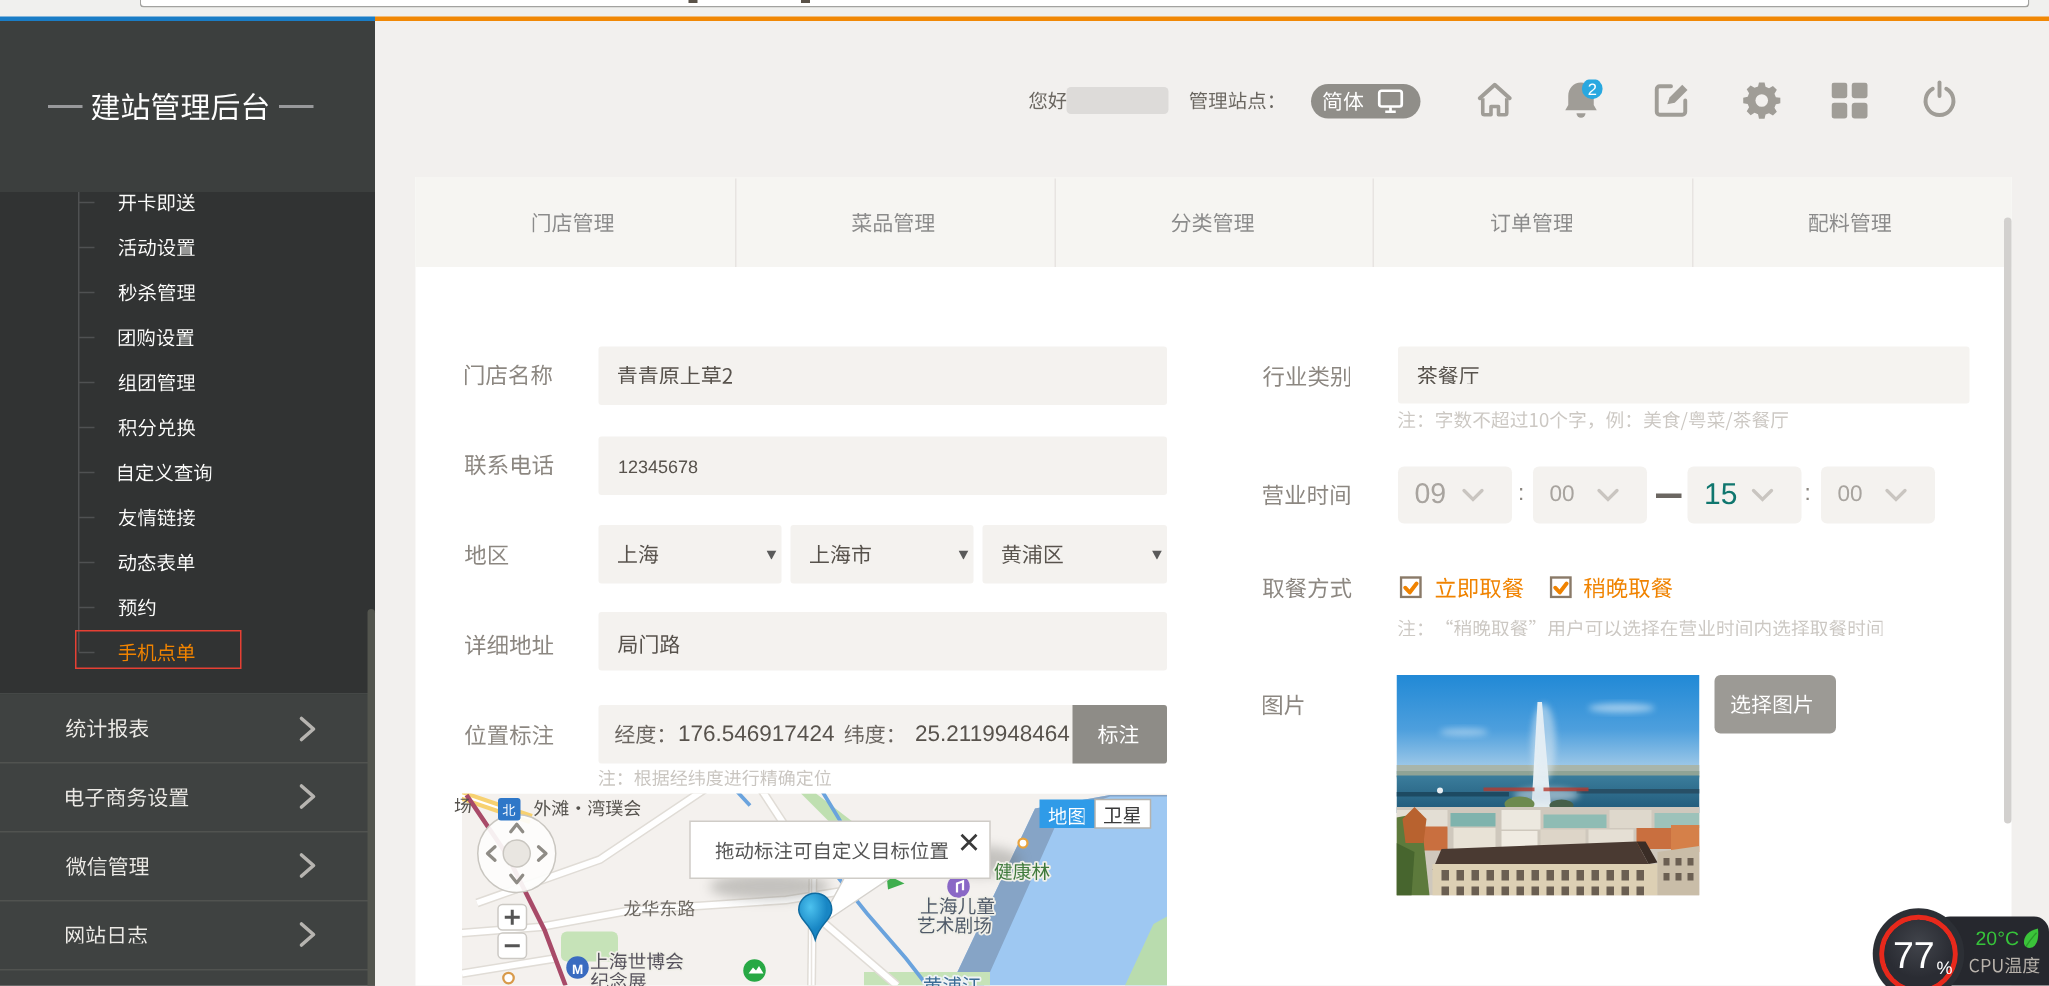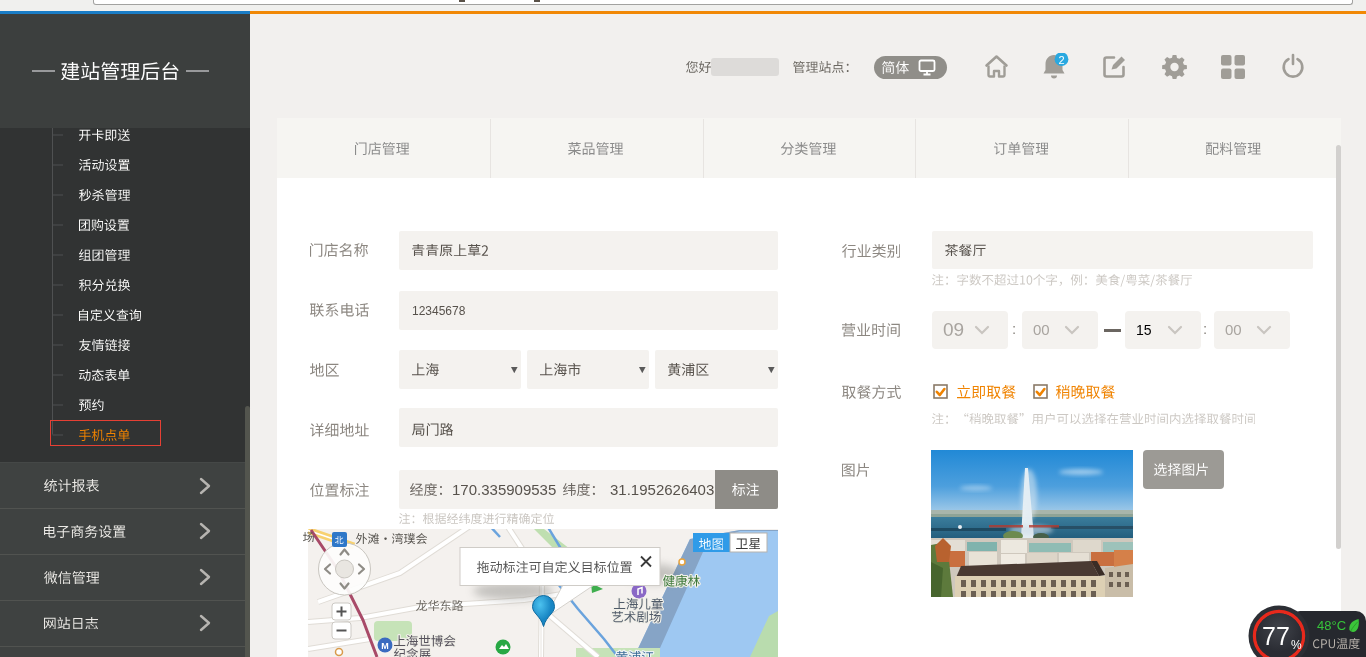--- a/index.html
+++ b/index.html
@@ -206,25 +206,25 @@
 <svg class="a" style="left:412.0px;top:423.1px" width="41.2" height="12.9">
     <path transform="translate(-0.39,11.77)" fill="#57524c" d="M2.1 -11V-7.7C2.1 -5.4 2 -2.2 0.4 0.1C0.6 0.2 1.1 0.6 1.2 0.8C2.4 -1 2.9 -3.2 3.1 -5.3H11.7C11.6 -1.7 11.4 -0.4 11.1 -0C10.9 0.1 10.8 0.2 10.6 0.2C10.3 0.2 9.6 0.1 8.9 0.1C9 0.4 9.1 0.8 9.2 1.1C9.9 1.1 10.6 1.1 11 1.1C11.5 1 11.7 0.9 12 0.6C12.4 0.1 12.6 -1.4 12.8 -5.7C12.8 -5.9 12.8 -6.2 12.8 -6.2H3.1L3.2 -7.4H11.8V-11ZM3.2 -10.1H10.8V-8.3H3.2ZM4.3 -4.2V0.3H5.3V-0.5H9.7V-4.2ZM5.3 -3.3H8.7V-1.4H5.3ZM15.8 -11.3C16.5 -10.5 17.4 -9.3 17.8 -8.6L18.6 -9.3C18.2 -9.9 17.3 -11 16.6 -11.8ZM15.3 -8.9V1.1H16.4V-8.9ZM19 -11.2V-10.2H25.7V-0.3C25.7 0 25.6 0.1 25.3 0.1C25 0.1 24.1 0.1 23 0.1C23.2 0.4 23.4 0.8 23.4 1.1C24.7 1.1 25.6 1.1 26.1 0.9C26.6 0.7 26.8 0.4 26.8 -0.3V-11.2ZM30.2 -10.2H32.8V-7.8H30.2ZM28.5 -0.6 28.7 0.4C30.2 0.1 32.2 -0.4 34.1 -0.9L34 -1.8L32.2 -1.4V-3.9H33.7C33.9 -3.7 34.1 -3.4 34.2 -3.2C34.5 -3.3 34.7 -3.5 35 -3.6V1.1H36V0.6H39.5V1.1H40.5V-3.6L41 -3.4C41.1 -3.7 41.4 -4.1 41.6 -4.3C40.3 -4.7 39.3 -5.5 38.4 -6.3C39.3 -7.4 40 -8.6 40.5 -10.1L39.8 -10.4L39.6 -10.3H36.9C37.1 -10.7 37.2 -11.1 37.4 -11.5L36.4 -11.8C35.8 -10.1 34.9 -8.5 33.8 -7.4V-11.2H29.2V-6.9H31.2V-1.2L30.1 -0.9V-5.5H29.2V-0.7ZM36 -0.4V-3.1H39.5V-0.4ZM39.2 -9.4C38.8 -8.5 38.3 -7.8 37.7 -7.1C37.1 -7.7 36.7 -8.5 36.3 -9.2L36.5 -9.4ZM35.6 -4C36.4 -4.4 37.1 -5 37.8 -5.6C38.4 -5 39 -4.4 39.8 -4ZM37.1 -6.4C36.2 -5.4 35.1 -4.7 33.9 -4.2V-4.8H32.2V-6.9H33.8V-7.3C34 -7.1 34.4 -6.8 34.5 -6.7C35 -7.1 35.4 -7.7 35.8 -8.3C36.2 -7.7 36.6 -7 37.1 -6.4Z"></path>
   </svg>
 <svg class="a" style="left:310.0px;top:483.1px" width="58.9" height="13.9">
     <path transform="translate(-0.57,12.71)" fill="#8c8781" d="M5.5 -9.9V-8.8H13.7V-9.9ZM6.5 -7.6C7 -5.5 7.4 -2.8 7.5 -1.2L8.7 -1.5C8.5 -3.1 8 -5.8 7.5 -7.9ZM8.5 -12.4C8.8 -11.7 9.1 -10.7 9.3 -10L10.4 -10.4C10.2 -11 9.9 -12 9.6 -12.7ZM4.9 -0.5V0.6H14.3V-0.5H11.2C11.8 -2.5 12.4 -5.5 12.8 -7.8L11.6 -8C11.3 -5.7 10.7 -2.5 10.2 -0.5ZM4.3 -12.5C3.4 -10.3 2 -8 0.6 -6.6C0.8 -6.3 1.1 -5.7 1.2 -5.4C1.7 -6 2.2 -6.6 2.7 -7.3V1.2H3.8V-9C4.4 -10 4.9 -11.1 5.4 -12.2ZM24.8 -11.2H27.3V-9.9H24.8ZM21.3 -11.2H23.7V-9.9H21.3ZM17.8 -11.2H20.2V-9.9H17.8ZM17.9 -6.4V-0.1H15.9V0.8H29.2V-0.1H27.1V-6.4H22.4L22.6 -7.3H28.8V-8.2H22.8L23 -9H28.4V-12H16.8V-9H21.8L21.7 -8.2H16V-7.3H21.5L21.4 -6.4ZM18.9 -0.1V-1H26V-0.1ZM18.9 -4.1H26V-3.3H18.9ZM18.9 -4.8V-5.6H26V-4.8ZM18.9 -2.6H26V-1.7H18.9ZM37 -11.5V-10.4H43.5V-11.5ZM41.7 -4.9C42.4 -3.4 43.1 -1.4 43.3 -0.2L44.4 -0.6C44.1 -1.8 43.4 -3.7 42.6 -5.2ZM37.4 -5.1C37 -3.5 36.3 -1.9 35.5 -0.9C35.7 -0.7 36.2 -0.4 36.4 -0.3C37.2 -1.4 37.9 -3.2 38.4 -4.9ZM36.3 -7.9V-6.8H39.5V-0.3C39.5 -0.1 39.5 -0 39.3 0C39.1 0 38.4 0 37.6 -0C37.7 0.3 37.9 0.8 37.9 1.1C39 1.1 39.7 1.1 40.1 0.9C40.5 0.7 40.7 0.4 40.7 -0.3V-6.8H44.3V-7.9ZM33 -12.6V-9.4H30.7V-8.4H32.8C32.3 -6.5 31.3 -4.3 30.4 -3.2C30.6 -2.9 30.9 -2.5 31 -2.2C31.7 -3.1 32.5 -4.7 33 -6.3V1.2H34.2V-6.7C34.7 -5.9 35.3 -5 35.5 -4.5L36.2 -5.4C35.9 -5.8 34.6 -7.5 34.2 -8V-8.4H36.1V-9.4H34.2V-12.6ZM46.4 -11.6C47.4 -11.1 48.6 -10.4 49.3 -9.9L49.9 -10.9C49.3 -11.3 48 -12 47 -12.4ZM45.6 -7.5C46.6 -7 47.8 -6.3 48.4 -5.8L49 -6.8C48.4 -7.2 47.2 -7.9 46.2 -8.3ZM46.1 0.3 47 1C47.9 -0.4 48.9 -2.2 49.7 -3.8L48.9 -4.6C48.1 -2.9 46.9 -0.9 46.1 0.3ZM53.2 -12.3C53.7 -11.5 54.3 -10.5 54.5 -9.8L55.6 -10.2C55.3 -10.9 54.8 -11.9 54.2 -12.7ZM50 -9.7V-8.7H54V-5.3H50.6V-4.2H54V-0.3H49.5V0.7H59.4V-0.3H55.1V-4.2H58.5V-5.3H55.1V-8.7H59.1V-9.7Z"></path>
   </svg>
 <div class="a" style="left:399px;top:470px;width:379px;height:39px;background:#f4f2ef;border-radius:2px"></div>
 <svg class="a" style="left:410.0px;top:483.0px" width="32.1" height="12.9">
     <path transform="translate(-0.46,11.83)" fill="#6b6661" d="M0.6 -0.8 0.8 0.3C2 -0.1 3.8 -0.5 5.4 -1L5.2 -1.9C3.5 -1.5 1.7 -1 0.6 -0.8ZM0.8 -5.9C1 -6 1.4 -6.1 3.2 -6.4C2.5 -5.5 1.9 -4.8 1.7 -4.5C1.2 -4 0.9 -3.6 0.6 -3.6C0.7 -3.3 0.9 -2.8 0.9 -2.5C1.2 -2.7 1.7 -2.9 5.3 -3.6C5.3 -3.8 5.3 -4.2 5.3 -4.5L2.5 -4C3.6 -5.2 4.7 -6.7 5.7 -8.2L4.8 -8.8C4.5 -8.3 4.2 -7.8 3.8 -7.3L1.9 -7.1C2.8 -8.3 3.6 -9.8 4.3 -11.3L3.3 -11.8C2.7 -10.1 1.6 -8.3 1.3 -7.8C1 -7.3 0.7 -7 0.5 -6.9C0.6 -6.7 0.8 -6.1 0.8 -5.9ZM5.9 -11V-10.1H10.9C9.6 -8.2 7.2 -6.7 5 -6C5.2 -5.8 5.5 -5.4 5.6 -5.1C6.9 -5.6 8.2 -6.2 9.3 -7.1C10.6 -6.5 12.1 -5.7 12.9 -5.2L13.5 -6C12.8 -6.5 11.4 -7.2 10.1 -7.7C11.1 -8.6 11.9 -9.5 12.5 -10.7L11.7 -11.1L11.6 -11ZM6 -4.6V-3.7H8.8V-0.3H5.2V0.7H13.5V-0.3H9.9V-3.7H12.8V-4.6ZM19.4 -9V-7.8H17.1V-6.9H19.4V-4.6H24.9V-6.9H27.1V-7.8H24.9V-9H23.8V-7.8H20.4V-9ZM23.8 -6.9V-5.4H20.4V-6.9ZM24.6 -2.8C24 -2.1 23.1 -1.5 22.1 -1.1C21.1 -1.6 20.3 -2.1 19.7 -2.8ZM17.3 -3.7V-2.8H19.2L18.7 -2.6C19.3 -1.9 20 -1.2 21 -0.7C19.6 -0.2 18.2 0 16.7 0.1C16.8 0.4 17 0.8 17.1 1C18.9 0.8 20.6 0.5 22.1 -0.1C23.5 0.5 25.1 0.9 26.9 1.1C27 0.9 27.2 0.4 27.5 0.2C25.9 0.1 24.5 -0.2 23.2 -0.6C24.5 -1.3 25.5 -2.2 26.1 -3.4L25.5 -3.8L25.3 -3.7ZM20.6 -11.6C20.8 -11.2 21 -10.8 21.2 -10.4H15.8V-6.6C15.8 -4.5 15.7 -1.5 14.5 0.6C14.8 0.7 15.2 1 15.5 1.1C16.6 -1.1 16.8 -4.3 16.8 -6.6V-9.4H27.3V-10.4H22.4C22.2 -10.8 21.9 -11.4 21.7 -11.8ZM31.5 -6.8C32.1 -6.8 32.6 -7.2 32.6 -7.8C32.6 -8.5 32.1 -8.9 31.5 -8.9C30.9 -8.9 30.4 -8.5 30.4 -7.8C30.4 -7.2 30.9 -6.8 31.5 -6.8ZM31.5 0.1C32.1 0.1 32.6 -0.4 32.6 -1C32.6 -1.6 32.1 -2 31.5 -2C30.9 -2 30.4 -1.6 30.4 -1C30.4 -0.4 30.9 0.1 31.5 0.1Z"></path>
   </svg>
-<div class="a" style="left:452px;top:478.8px;font-size:15px;line-height:22.5px;color:#57524c;">170.335909535</div>
+<div class="a" style="left:452px;top:478.8px;font-size:15px;line-height:22.5px;color:#57524c;">176.546917424</div>
 <svg class="a" style="left:563.0px;top:483.0px" width="32.0" height="12.9">
     <path transform="translate(-0.55,11.83)" fill="#6b6661" d="M0.6 -0.7 0.8 0.3C2.1 -0.1 3.9 -0.6 5.6 -1L5.5 -1.9C3.7 -1.5 1.8 -1 0.6 -0.7ZM0.9 -5.9C1.1 -6 1.4 -6.1 3.1 -6.4C2.5 -5.4 1.9 -4.7 1.7 -4.4C1.2 -3.9 0.9 -3.5 0.7 -3.5C0.8 -3.2 0.9 -2.7 1 -2.5C1.2 -2.7 1.7 -2.9 5.1 -3.6C5.1 -3.8 5.1 -4.2 5.1 -4.5L2.4 -3.9C3.4 -5.2 4.4 -6.7 5.3 -8.3L4.5 -8.8C4.2 -8.3 3.9 -7.8 3.7 -7.3L1.9 -7.1C2.7 -8.3 3.5 -9.8 4.1 -11.3L3.2 -11.8C2.6 -10.1 1.6 -8.2 1.3 -7.8C1 -7.3 0.8 -7 0.5 -6.9C0.6 -6.6 0.8 -6.1 0.9 -5.9ZM8.6 -11.8V-9.9H5.7V-8.9H8.6V-7.4H6V-6.4H8.6V-4.8H5.5V-3.8H8.6V1.1H9.7V-3.8H12.3C12.2 -2.1 12 -1.4 11.9 -1.2C11.8 -1.1 11.7 -1.1 11.5 -1.1C11.3 -1.1 10.9 -1.1 10.5 -1.1C10.6 -0.9 10.7 -0.5 10.7 -0.2C11.2 -0.2 11.6 -0.2 11.9 -0.2C12.2 -0.3 12.4 -0.3 12.6 -0.6C12.9 -0.9 13.1 -1.9 13.3 -4.4C13.3 -4.5 13.3 -4.8 13.3 -4.8H9.7V-6.4H12.4V-7.4H9.7V-8.9H12.9V-9.9H9.7V-11.8ZM19.4 -9V-7.8H17.1V-6.9H19.4V-4.6H24.9V-6.9H27.1V-7.8H24.9V-9H23.8V-7.8H20.4V-9ZM23.8 -6.9V-5.4H20.4V-6.9ZM24.6 -2.8C24 -2.1 23.1 -1.5 22.1 -1.1C21.1 -1.6 20.3 -2.1 19.7 -2.8ZM17.3 -3.7V-2.8H19.2L18.7 -2.6C19.3 -1.9 20 -1.2 21 -0.7C19.6 -0.2 18.2 0 16.7 0.1C16.8 0.4 17 0.8 17.1 1C18.9 0.8 20.6 0.5 22.1 -0.1C23.5 0.5 25.1 0.9 26.9 1.1C27 0.9 27.2 0.4 27.5 0.2C25.9 0.1 24.5 -0.2 23.2 -0.6C24.5 -1.3 25.5 -2.2 26.1 -3.4L25.5 -3.8L25.3 -3.7ZM20.6 -11.6C20.8 -11.2 21 -10.8 21.2 -10.4H15.8V-6.6C15.8 -4.5 15.7 -1.5 14.5 0.6C14.8 0.7 15.2 1 15.5 1.1C16.6 -1.1 16.8 -4.3 16.8 -6.6V-9.4H27.3V-10.4H22.4C22.2 -10.8 21.9 -11.4 21.7 -11.8ZM31.5 -6.8C32.1 -6.8 32.6 -7.2 32.6 -7.8C32.6 -8.5 32.1 -8.9 31.5 -8.9C30.9 -8.9 30.4 -8.5 30.4 -7.8C30.4 -7.2 30.9 -6.8 31.5 -6.8ZM31.5 0.1C32.1 0.1 32.6 -0.4 32.6 -1C32.6 -1.6 32.1 -2 31.5 -2C30.9 -2 30.4 -1.6 30.4 -1C30.4 -0.4 30.9 0.1 31.5 0.1Z"></path>
   </svg>
-<div class="a" style="left:610px;top:478.8px;font-size:15px;line-height:22.5px;color:#57524c;">31.1952626403</div>
+<div class="a" style="left:610px;top:478.8px;font-size:15px;line-height:22.5px;color:#57524c;">25.2119948464</div>
 <div class="a" style="left:715px;top:470px;width:63px;height:39px;background:#8e8c87;border-radius:0 2px 2px 0"></div>
 <svg class="a" style="left:732.0px;top:483.0px" width="27.1" height="12.9">
     <path transform="translate(-0.34,11.82)" fill="#ffffff" d="M6.5 -10.7V-9.7H12.6V-10.7ZM10.9 -4.5C11.6 -3.1 12.2 -1.3 12.4 -0.2L13.4 -0.6C13.2 -1.7 12.5 -3.5 11.8 -4.8ZM6.9 -4.8C6.5 -3.3 5.9 -1.8 5.1 -0.8C5.3 -0.7 5.8 -0.4 6 -0.3C6.7 -1.3 7.4 -3 7.8 -4.6ZM5.9 -7.4V-6.4H8.9V-0.3C8.9 -0.1 8.8 -0 8.6 0C8.5 0 7.8 0 7.1 -0C7.2 0.3 7.4 0.8 7.4 1.1C8.4 1.1 9 1 9.4 0.9C9.8 0.7 10 0.4 10 -0.2V-6.4H13.4V-7.4ZM2.8 -11.8V-8.8H0.7V-7.8H2.6C2.1 -6.1 1.2 -4.1 0.3 -3C0.5 -2.7 0.8 -2.3 0.9 -2C1.6 -2.9 2.3 -4.4 2.8 -5.9V1.1H3.9V-6.2C4.4 -5.5 4.9 -4.7 5.2 -4.2L5.8 -5C5.5 -5.4 4.3 -7 3.9 -7.4V-7.8H5.7V-8.8H3.9V-11.8ZM15.3 -10.8C16.2 -10.4 17.4 -9.7 18 -9.3L18.6 -10.1C18 -10.6 16.8 -11.2 15.9 -11.6ZM14.6 -7C15.5 -6.5 16.6 -5.9 17.2 -5.4L17.8 -6.3C17.2 -6.7 16 -7.4 15.2 -7.7ZM15 0.3 15.9 1C16.7 -0.3 17.7 -2.1 18.4 -3.6L17.7 -4.3C16.9 -2.7 15.8 -0.8 15 0.3ZM21.7 -11.5C22.1 -10.7 22.6 -9.8 22.8 -9.1L23.9 -9.5C23.6 -10.2 23.1 -11.1 22.6 -11.8ZM18.7 -9.1V-8.1H22.4V-4.9H19.2V-3.9H22.4V-0.3H18.2V0.7H27.5V-0.3H23.5V-3.9H26.6V-4.9H23.5V-8.1H27.1V-9.1Z"></path>
   </svg>
 <svg class="a" style="left:399.0px;top:512.9px" width="155.0" height="11.2">
     <path transform="translate(-0.50,10.16)" fill="#c9c5c0" d="M1.1 -9.3C1.9 -8.9 2.9 -8.3 3.4 -7.9L3.9 -8.7C3.4 -9.1 2.4 -9.6 1.6 -9.9ZM0.5 -6C1.3 -5.6 2.2 -5 2.7 -4.7L3.2 -5.4C2.7 -5.8 1.7 -6.3 1 -6.6ZM0.9 0.2 1.6 0.8C2.3 -0.3 3.2 -1.8 3.8 -3.1L3.1 -3.7C2.4 -2.3 1.5 -0.7 0.9 0.2ZM6.6 -9.8C7 -9.2 7.4 -8.4 7.6 -7.8L8.4 -8.2C8.3 -8.7 7.8 -9.5 7.4 -10.1ZM4 -7.8V-6.9H7.2V-4.2H4.5V-3.4H7.2V-0.3H3.6V0.6H11.5V-0.3H8.1V-3.4H10.8V-4.2H8.1V-6.9H11.3V-7.8ZM15 -5.8C15.5 -5.8 15.9 -6.2 15.9 -6.7C15.9 -7.3 15.5 -7.6 15 -7.6C14.5 -7.6 14.1 -7.3 14.1 -6.7C14.1 -6.2 14.5 -5.8 15 -5.8ZM15 0C15.5 0 15.9 -0.3 15.9 -0.9C15.9 -1.4 15.5 -1.8 15 -1.8C14.5 -1.8 14.1 -1.4 14.1 -0.9C14.1 -0.3 14.5 0 15 0ZM26.4 -10.1V-7.8H24.6V-6.9H26.4C26 -5.3 25.2 -3.4 24.4 -2.4C24.6 -2.1 24.8 -1.8 24.9 -1.5C25.5 -2.3 26 -3.6 26.4 -4.9V0.9H27.3V-5.2C27.6 -4.6 28 -3.9 28.1 -3.6L28.7 -4.2C28.5 -4.5 27.6 -5.9 27.3 -6.3V-6.9H28.7V-7.8H27.3V-10.1ZM33.6 -6.6V-5.1H30V-6.6ZM33.6 -7.3H30V-8.8H33.6ZM29.2 1C29.4 0.8 29.8 0.7 32.3 0C32.3 -0.2 32.2 -0.5 32.2 -0.8L30 -0.3V-4.3H31.2C31.9 -1.9 33 -0 35 0.9C35.1 0.6 35.4 0.3 35.6 0.1C34.6 -0.3 33.8 -1 33.2 -1.8C33.8 -2.2 34.6 -2.7 35.2 -3.3L34.6 -3.9C34.2 -3.5 33.4 -2.9 32.7 -2.5C32.4 -3 32.2 -3.6 32 -4.3H34.5V-9.6H29.2V-0.5C29.2 -0.1 29 0.1 28.8 0.2C28.9 0.4 29.1 0.8 29.2 1ZM41.8 -2.9V1H42.6V0.5H46.3V0.9H47.1V-2.9H44.8V-4.3H47.5V-5.1H44.8V-6.4H47.1V-9.6H40.7V-5.9C40.7 -4 40.6 -1.4 39.4 0.4C39.6 0.5 40 0.8 40.1 0.9C41.1 -0.5 41.5 -2.6 41.6 -4.3H44V-2.9ZM41.6 -8.8H46.2V-7.2H41.6ZM41.6 -6.4H44V-5.1H41.6L41.6 -5.9ZM42.6 -0.3V-2.1H46.3V-0.3ZM38 -10.1V-7.7H36.5V-6.8H38V-4.2C37.4 -4 36.8 -3.8 36.3 -3.7L36.6 -2.8L38 -3.3V-0.2C38 0 37.9 0 37.8 0C37.7 0.1 37.2 0.1 36.7 0C36.8 0.3 36.9 0.7 36.9 0.9C37.7 0.9 38.1 0.9 38.4 0.7C38.7 0.6 38.8 0.3 38.8 -0.2V-3.6L40.2 -4L40.1 -4.8L38.8 -4.4V-6.8H40.2V-7.7H38.8V-10.1ZM48.5 -0.7 48.6 0.2C49.8 -0.1 51.2 -0.5 52.6 -0.8L52.5 -1.6C51 -1.3 49.5 -0.9 48.5 -0.7ZM48.7 -5.1C48.9 -5.2 49.2 -5.2 50.7 -5.4C50.2 -4.7 49.7 -4.1 49.4 -3.8C49 -3.4 48.8 -3.1 48.5 -3.1C48.6 -2.8 48.7 -2.4 48.8 -2.2C49 -2.3 49.5 -2.5 52.5 -3.1C52.5 -3.3 52.5 -3.6 52.5 -3.9L50.2 -3.4C51.1 -4.5 52.1 -5.8 52.9 -7.1L52.1 -7.6C51.8 -7.1 51.6 -6.7 51.3 -6.3L49.6 -6.1C50.4 -7.1 51.1 -8.4 51.7 -9.7L50.8 -10.1C50.3 -8.6 49.4 -7.1 49.1 -6.7C48.8 -6.3 48.6 -6 48.4 -5.9C48.5 -5.7 48.6 -5.3 48.7 -5.1ZM53.1 -9.4V-8.6H57.3C56.2 -7.1 54.2 -5.8 52.3 -5.1C52.5 -5 52.7 -4.6 52.8 -4.4C53.9 -4.8 55 -5.4 56 -6C57.1 -5.6 58.4 -4.9 59.1 -4.4L59.6 -5.2C58.9 -5.6 57.7 -6.2 56.7 -6.6C57.5 -7.3 58.2 -8.2 58.7 -9.1L58.1 -9.5L57.9 -9.4ZM53.2 -4V-3.2H55.6V-0.2H52.5V0.6H59.5V-0.2H56.4V-3.2H59V-4ZM60.5 -0.6 60.7 0.2C61.8 -0.1 63.4 -0.5 64.8 -0.9L64.7 -1.6C63.2 -1.2 61.6 -0.9 60.5 -0.6ZM60.7 -5.1C60.9 -5.2 61.2 -5.2 62.7 -5.4C62.1 -4.6 61.7 -4 61.4 -3.8C61.1 -3.3 60.8 -3 60.6 -3C60.7 -2.8 60.8 -2.4 60.8 -2.2C61.1 -2.3 61.4 -2.4 64.4 -3.1C64.4 -3.3 64.4 -3.6 64.4 -3.8L62 -3.4C62.9 -4.4 63.8 -5.8 64.5 -7.1L63.8 -7.5C63.6 -7.1 63.4 -6.6 63.1 -6.2L61.6 -6.1C62.3 -7.1 63 -8.4 63.5 -9.7L62.7 -10.1C62.3 -8.6 61.4 -7 61.1 -6.6C60.9 -6.2 60.7 -6 60.5 -5.9C60.6 -5.7 60.7 -5.3 60.7 -5.1ZM67.4 -10.1V-8.4H64.9V-7.6H67.4V-6.3H65.2V-5.5H67.4V-4.1H64.7V-3.3H67.4V0.9H68.3V-3.3H70.5C70.4 -1.8 70.3 -1.2 70.2 -1C70.1 -0.9 70 -0.9 69.9 -0.9C69.7 -0.9 69.4 -0.9 69 -0.9C69.1 -0.7 69.2 -0.4 69.2 -0.2C69.6 -0.2 70 -0.2 70.2 -0.2C70.5 -0.2 70.7 -0.3 70.8 -0.5C71.1 -0.8 71.2 -1.6 71.4 -3.7C71.4 -3.9 71.4 -4.1 71.4 -4.1H68.3V-5.5H70.6V-6.3H68.3V-7.6H71.1V-8.4H68.3V-10.1ZM76.6 -7.7V-6.7H74.7V-5.9H76.6V-3.9H81.3V-5.9H83.2V-6.7H81.3V-7.7H80.4V-6.7H77.5V-7.7ZM80.4 -5.9V-4.7H77.5V-5.9ZM81.1 -2.4C80.6 -1.8 79.8 -1.3 78.9 -0.9C78.1 -1.3 77.4 -1.8 76.9 -2.4ZM74.9 -3.2V-2.4H76.4L76 -2.3C76.5 -1.6 77.2 -1 78 -0.6C76.8 -0.2 75.6 0 74.3 0.1C74.4 0.3 74.6 0.7 74.7 0.9C76.2 0.7 77.6 0.4 78.9 -0.1C80.1 0.4 81.5 0.8 83 1C83.1 0.7 83.4 0.4 83.5 0.2C82.2 0.1 81 -0.2 79.9 -0.6C81 -1.1 81.9 -1.9 82.4 -2.9L81.8 -3.2L81.7 -3.2ZM77.7 -9.9C77.8 -9.6 78 -9.2 78.2 -8.9H73.5V-5.6C73.5 -3.8 73.4 -1.3 72.4 0.6C72.7 0.6 73.1 0.8 73.2 1C74.3 -0.9 74.4 -3.7 74.4 -5.6V-8H83.4V-8.9H79.2C79 -9.3 78.8 -9.8 78.6 -10.1ZM85 -9.3C85.6 -8.7 86.4 -7.9 86.8 -7.3L87.5 -7.9C87.1 -8.4 86.3 -9.2 85.6 -9.8ZM92.6 -9.8V-7.9H90.7V-9.8H89.8V-7.9H88.1V-7H89.8V-5.6L89.7 -4.9H88V-4H89.7C89.5 -3.1 89.1 -2.2 88.2 -1.5C88.4 -1.4 88.7 -1.1 88.8 -0.9C89.9 -1.7 90.4 -2.9 90.5 -4H92.6V-1H93.5V-4H95.3V-4.9H93.5V-7H95.1V-7.9H93.5V-9.8ZM90.7 -7H92.6V-4.9H90.6L90.7 -5.6ZM87.1 -5.7H84.6V-4.9H86.3V-1.5C85.7 -1.2 85.1 -0.7 84.5 -0L85.1 0.8C85.7 -0 86.3 -0.7 86.7 -0.7C86.9 -0.7 87.3 -0.3 87.8 -0C88.7 0.5 89.7 0.6 91.2 0.6C92.3 0.6 94.5 0.6 95.3 0.5C95.3 0.3 95.5 -0.2 95.6 -0.4C94.4 -0.3 92.6 -0.2 91.2 -0.2C89.8 -0.2 88.8 -0.3 88 -0.8C87.6 -1 87.4 -1.2 87.1 -1.4ZM101.2 -9.4V-8.5H107.1V-9.4ZM99.2 -10.1C98.6 -9.2 97.4 -8.1 96.4 -7.5C96.6 -7.3 96.8 -6.9 96.9 -6.7C98 -7.5 99.3 -8.7 100.1 -9.7ZM100.7 -6V-5.2H104.7V-0.2C104.7 -0 104.7 0 104.4 0.1C104.2 0.1 103.4 0.1 102.5 0C102.7 0.3 102.8 0.7 102.8 0.9C104 0.9 104.7 0.9 105.1 0.8C105.5 0.6 105.6 0.4 105.6 -0.2V-5.2H107.5V-6ZM99.7 -7.5C98.9 -6.1 97.5 -4.8 96.3 -3.9C96.5 -3.7 96.8 -3.3 96.9 -3.1C97.4 -3.5 97.8 -3.9 98.3 -4.4V1H99.2V-5.4C99.7 -6 100.2 -6.6 100.5 -7.2ZM108.6 -9.1C108.9 -8.3 109.2 -7.2 109.3 -6.5L109.9 -6.7C109.8 -7.4 109.6 -8.5 109.2 -9.3ZM111.9 -9.3C111.8 -8.5 111.4 -7.4 111.2 -6.7L111.7 -6.5C112 -7.2 112.4 -8.3 112.7 -9.2ZM108.5 -6V-5.2H110C109.7 -3.9 109 -2.3 108.4 -1.5C108.5 -1.2 108.7 -0.8 108.8 -0.5C109.3 -1.2 109.8 -2.4 110.2 -3.5V0.9H111V-3.8C111.4 -3.2 111.8 -2.4 112 -2L112.6 -2.7C112.3 -3.1 111.3 -4.6 111 -4.9V-5.2H112.4V-6H111V-10H110.2V-6ZM115.6 -10.1V-9.1H113.1V-8.4H115.6V-7.7H113.4V-7H115.6V-6.2H112.8V-5.5H119.5V-6.2H116.5V-7H118.9V-7.7H116.5V-8.4H119.2V-9.1H116.5V-10.1ZM117.9 -4.1V-3.2H114.4V-4.1ZM113.5 -4.8V0.9H114.4V-1H117.9V0C117.9 0.2 117.8 0.2 117.7 0.2C117.5 0.2 117 0.2 116.5 0.2C116.6 0.4 116.7 0.7 116.7 0.9C117.5 0.9 118 0.9 118.3 0.8C118.6 0.7 118.7 0.5 118.7 0V-4.8ZM114.4 -2.5H117.9V-1.6H114.4ZM126.6 -10.1C126.1 -8.6 125.2 -7.2 124.2 -6.3C124.3 -6.2 124.6 -5.8 124.7 -5.7C124.9 -5.8 125.1 -6 125.3 -6.3V-3.8C125.3 -2.5 125.2 -0.7 124 0.5C124.2 0.6 124.6 0.8 124.7 1C125.5 0.2 125.9 -0.9 126 -2H127.7V0.5H128.5V-2H130.3V-0.1C130.3 0 130.2 0.1 130.1 0.1C129.9 0.1 129.5 0.1 128.9 0.1C129 0.3 129.1 0.6 129.2 0.9C129.9 0.9 130.4 0.9 130.7 0.7C131 0.6 131.1 0.3 131.1 -0.1V-7H128.9C129.3 -7.5 129.8 -8.2 130.1 -8.7L129.5 -9.1L129.4 -9.1H127.1C127.2 -9.4 127.3 -9.6 127.4 -9.9ZM127.7 -2.8H126.1C126.1 -3.1 126.2 -3.5 126.2 -3.8V-4.2H127.7ZM128.5 -2.8V-4.2H130.3V-2.8ZM127.7 -4.9H126.2V-6.2H127.7ZM128.5 -4.9V-6.2H130.3V-4.9ZM125.9 -7H125.9C126.2 -7.4 126.5 -7.9 126.7 -8.3H128.9C128.6 -7.9 128.3 -7.4 128 -7ZM120.7 -9.4V-8.6H122.1C121.8 -6.8 121.3 -5.1 120.4 -3.9C120.6 -3.7 120.8 -3.2 120.8 -3C121.1 -3.3 121.3 -3.6 121.5 -3.9V0.4H122.2V-0.6H124.3V-5.7H122.2C122.5 -6.6 122.8 -7.6 123 -8.6H124.7V-9.4ZM122.2 -4.9H123.6V-1.4H122.2ZM134.7 -4.5C134.4 -2.4 133.8 -0.6 132.4 0.4C132.6 0.5 133 0.8 133.2 1C134 0.3 134.5 -0.6 135 -1.7C136.1 0.3 137.9 0.8 140.4 0.8H143.2C143.2 0.5 143.4 0.1 143.5 -0.1C142.9 -0.1 140.9 -0.1 140.4 -0.1C139.7 -0.1 139.1 -0.2 138.5 -0.3V-2.7H142V-3.5H138.5V-5.5H141.5V-6.4H134.5V-5.5H137.5V-0.5C136.5 -0.9 135.8 -1.6 135.3 -2.9C135.4 -3.4 135.5 -3.9 135.6 -4.4ZM137.1 -9.9C137.3 -9.6 137.5 -9.1 137.7 -8.7H133V-6.1H133.9V-7.9H142.1V-6.1H143V-8.7H138.7C138.6 -9.1 138.3 -9.7 138 -10.2ZM148.4 -7.9V-7H155V-7.9ZM149.2 -6.1C149.6 -4.4 149.9 -2.2 150 -1L150.9 -1.2C150.8 -2.4 150.4 -4.6 150 -6.3ZM150.8 -9.9C151.1 -9.3 151.3 -8.5 151.4 -8L152.3 -8.3C152.2 -8.8 151.9 -9.6 151.7 -10.2ZM147.9 -0.4V0.5H155.5V-0.4H153C153.4 -2 153.9 -4.4 154.2 -6.2L153.3 -6.4C153.1 -4.6 152.6 -2 152.1 -0.4ZM147.4 -10C146.8 -8.2 145.6 -6.4 144.5 -5.2C144.6 -5 144.9 -4.6 145 -4.4C145.4 -4.8 145.8 -5.3 146.2 -5.8V0.9H147.1V-7.2C147.5 -8 147.9 -8.9 148.3 -9.8Z"></path>
   </svg>
 <svg class="a" style="left:308px;top:529px" width="470" height="128" viewBox="0 0 470 128">
 <rect width="470" height="128" fill="#f4f1ee"></rect>
 <polygon points="382,10 432,1 470,1 470,128 326,128" fill="#9ec8f2"></polygon>
@@ -354,21 +354,21 @@
 <div class="a" style="left:943px;top:318.8px;font-size:19px;line-height:22.5px;color:#a8a49f;">09</div>
 <svg class="a" style="left:974px;top:325px" width="16" height="10">
     <path d="M2 2L8 8L14 2" stroke="#c9c5c0" stroke-width="2.2" fill="none" stroke-linecap="round"></path>
   </svg>
 <div class="a" style="left:1022px;top:311px;width:76px;height:38px;background:#f4f2ef;border-radius:4px"></div>
 <div class="a" style="left:1033px;top:318.8px;font-size:15px;line-height:22.5px;color:#a8a49f;">00</div>
 <svg class="a" style="left:1064px;top:325px" width="16" height="10">
     <path d="M2 2L8 8L14 2" stroke="#c9c5c0" stroke-width="2.2" fill="none" stroke-linecap="round"></path>
   </svg>
 <div class="a" style="left:1125px;top:311px;width:76px;height:38px;background:#f4f2ef;border-radius:4px"></div>
-<div class="a" style="left:1136px;top:318.8px;font-size:14px;line-height:22.5px;color:#000000;">15</div>
+<div class="a" style="left:1136px;top:318.8px;font-size:20px;line-height:22.5px;color:#0f766e;">15</div>
 <svg class="a" style="left:1167px;top:325px" width="16" height="10">
     <path d="M2 2L8 8L14 2" stroke="#c9c5c0" stroke-width="2.2" fill="none" stroke-linecap="round"></path>
   </svg>
 <div class="a" style="left:1214px;top:311px;width:76px;height:38px;background:#f4f2ef;border-radius:4px"></div>
 <div class="a" style="left:1225px;top:318.8px;font-size:15px;line-height:22.5px;color:#a8a49f;">00</div>
 <svg class="a" style="left:1256px;top:325px" width="16" height="10">
     <path d="M2 2L8 8L14 2" stroke="#c9c5c0" stroke-width="2.2" fill="none" stroke-linecap="round"></path>
   </svg>
 <div class="a" style="left:1012px;top:317.8px;font-size:15px;line-height:22.5px;color:#8c8781;">:</div>
 <div class="a" style="left:1203px;top:317.8px;font-size:15px;line-height:22.5px;color:#8c8781;">:</div>
@@ -496,19 +496,19 @@
         <stop offset="0" stop-color="#41444b"></stop>
         <stop offset="1" stop-color="#2a2c33"></stop>
       </radialGradient>
     </defs>
     <circle cx="32" cy="33" r="30.5" fill="#2c2f35"></circle>
     <circle cx="32" cy="33" r="24.5" fill="none" stroke="#e8291c" stroke-width="3.4"></circle>
     <circle cx="32" cy="33" r="22.8" fill="url(#cpug)"></circle>
     <text x="15" y="42" font-size="25" fill="#fff" font-family="Liberation Sans">77</text>
     <text x="44" y="46" font-size="12" fill="#fff" font-family="Liberation Sans">%</text>
   </svg>
-<div class="a" style="left:1317px;top:616.2px;font-size:13px;line-height:19.5px;color:#36c33a;">48°C</div>
+<div class="a" style="left:1317px;top:616.2px;font-size:13px;line-height:19.5px;color:#36c33a;">20°C</div>
 <svg class="a" style="left:1348px;top:618px" width="12" height="15" viewBox="0 0 13 16">
     <path d="M11.5 1C4 3 1 7 1.5 12C2 15 6 16 8.5 14C12 11 12 5 11.5 1Z" fill="#3bc43a"></path>
     <path d="M3 14C5 10 8 7 10.5 4" stroke="#2a9a2a" stroke-width="1" fill="none"></path>
   </svg>
 <svg class="a" style="left:1313.0px;top:637.5px" width="46.8" height="11.1">
     <path transform="translate(-0.70,10.14)" fill="#b9b3ac" d="M4.5 0.2C5.7 0.2 6.5 -0.3 7.2 -1.1L6.6 -1.8C6 -1.2 5.4 -0.8 4.6 -0.8C2.9 -0.8 1.8 -2.2 1.8 -4.4C1.8 -6.6 3 -8 4.6 -8C5.4 -8 5.9 -7.6 6.4 -7.2L7 -7.9C6.5 -8.4 5.7 -9 4.6 -9C2.4 -9 0.7 -7.2 0.7 -4.4C0.7 -1.5 2.3 0.2 4.5 0.2ZM8.9 0H10V-3.5H11.4C13.4 -3.5 14.7 -4.4 14.7 -6.2C14.7 -8.1 13.3 -8.8 11.4 -8.8H8.9ZM10 -4.4V-7.9H11.2C12.8 -7.9 13.6 -7.5 13.6 -6.2C13.6 -5 12.8 -4.4 11.3 -4.4ZM19.6 0.2C21.4 0.2 22.7 -0.8 22.7 -3.6V-8.8H21.7V-3.6C21.7 -1.5 20.7 -0.8 19.6 -0.8C18.4 -0.8 17.5 -1.5 17.5 -3.6V-8.8H16.4V-3.6C16.4 -0.8 17.8 0.2 19.6 0.2ZM29.2 -6.9H33.3V-5.7H29.2ZM29.2 -8.8H33.3V-7.6H29.2ZM28.4 -9.6V-5H34.2V-9.6ZM25.1 -9.3C25.8 -9 26.8 -8.4 27.3 -8L27.8 -8.7C27.3 -9.1 26.3 -9.6 25.6 -9.9ZM24.4 -6C25.1 -5.7 26.1 -5.1 26.6 -4.7L27.1 -5.4C26.6 -5.8 25.6 -6.4 24.8 -6.7ZM24.7 0.2 25.4 0.8C26.1 -0.4 26.9 -1.9 27.5 -3.1L26.8 -3.7C26.2 -2.3 25.3 -0.7 24.7 0.2ZM27 -0.2V0.6H35.4V-0.2H34.6V-3.9H28V-0.2ZM28.8 -0.2V-3.1H30V-0.2ZM30.7 -0.2V-3.1H31.9V-0.2ZM32.6 -0.2V-3.1H33.8V-0.2ZM40.5 -7.7V-6.7H38.6V-5.9H40.5V-3.9H45.2V-5.9H47.1V-6.7H45.2V-7.7H44.3V-6.7H41.4V-7.7ZM44.3 -5.9V-4.7H41.4V-5.9ZM45 -2.4C44.5 -1.8 43.7 -1.3 42.9 -0.9C42 -1.3 41.3 -1.8 40.8 -2.4ZM38.8 -3.2V-2.4H40.3L39.9 -2.3C40.4 -1.6 41.1 -1 41.9 -0.6C40.7 -0.2 39.5 0 38.2 0.1C38.3 0.3 38.5 0.7 38.6 0.9C40.1 0.7 41.5 0.4 42.8 -0.1C44 0.4 45.4 0.8 46.9 1C47 0.7 47.3 0.4 47.4 0.2C46.1 0.1 44.9 -0.2 43.8 -0.6C44.9 -1.1 45.8 -1.9 46.3 -2.9L45.7 -3.2L45.6 -3.2ZM41.6 -9.9C41.7 -9.6 41.9 -9.2 42.1 -8.9H37.4V-5.6C37.4 -3.8 37.3 -1.3 36.3 0.6C36.6 0.6 37 0.8 37.2 1C38.2 -0.9 38.3 -3.7 38.3 -5.6V-8H47.3V-8.9H43.1C42.9 -9.3 42.7 -9.8 42.5 -10.1Z"></path>
   </svg>
 </body></html>

